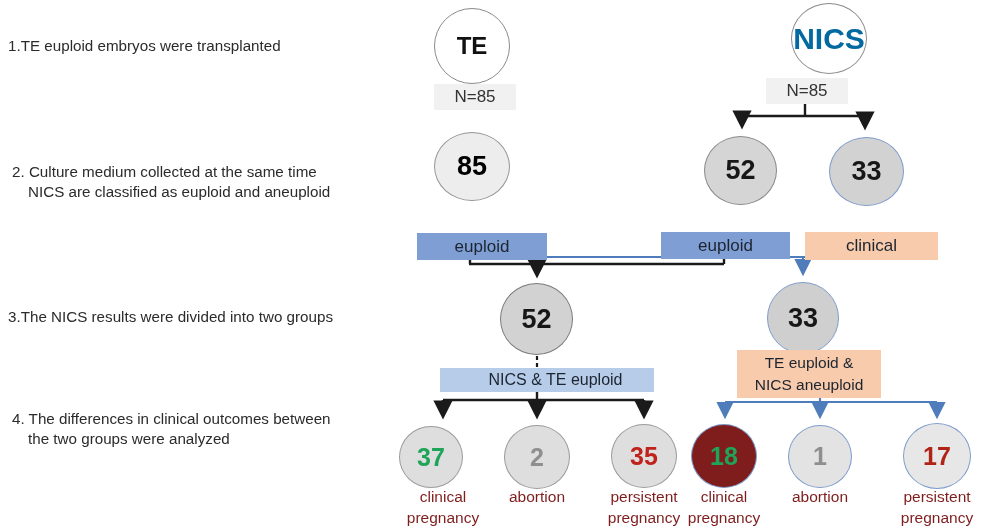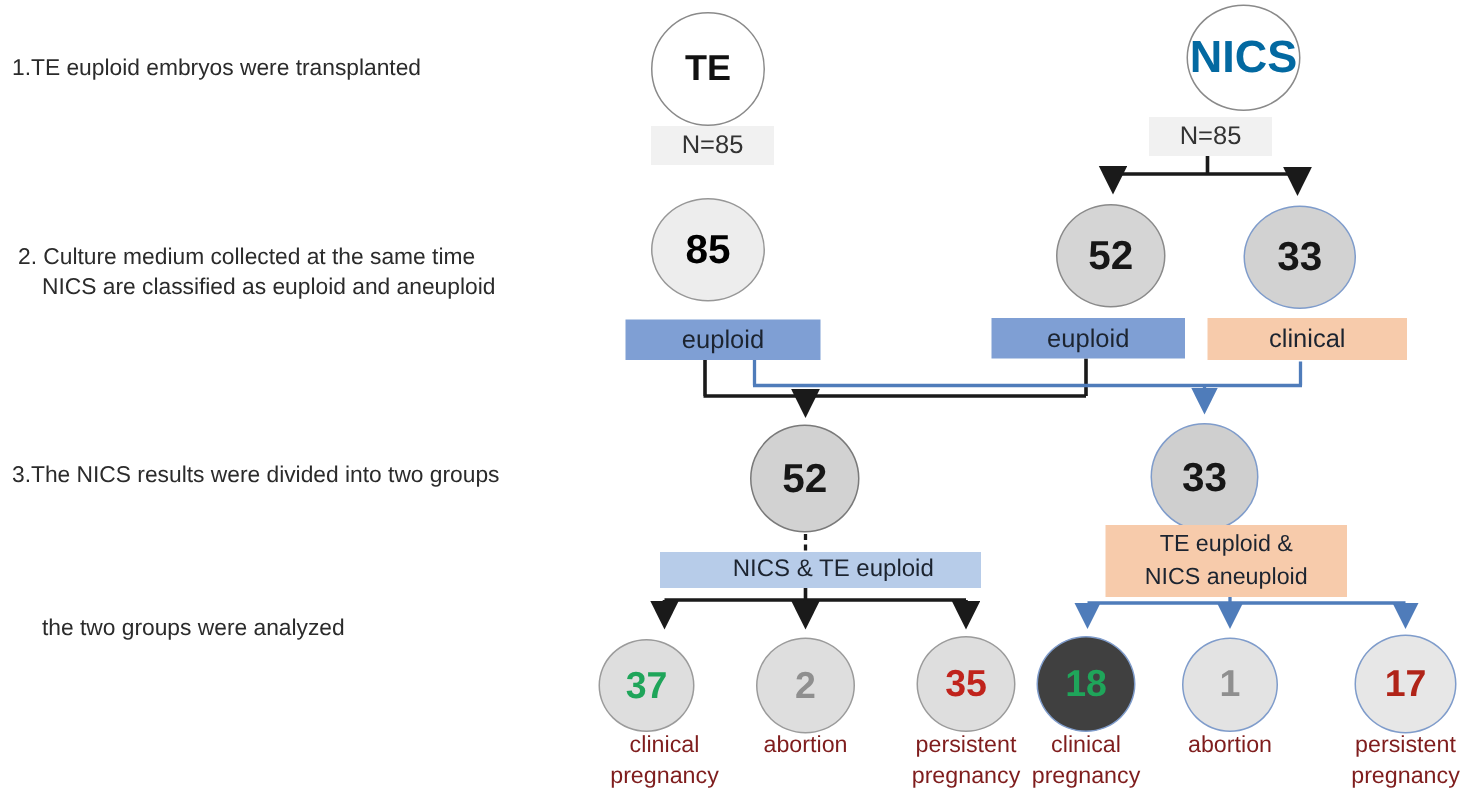--- a/index.html
+++ b/index.html
@@ -25,39 +25,39 @@
   .c-nics {left:791px;top:3px;  width:76px;height:71px;background:#fff;border:1.5px solid #8a8a8a;font-size:30px;color:#0369a1;}
   .c-85   {left:434px;top:132px;width:76px;height:69px;background:#ededed;border:1.5px solid #979797;font-size:27px;color:#000000;}
   .c-52a  {left:704px;top:136px;width:73px;height:69px;background:#d5d5d5;border:1.5px solid #8a8a8a;font-size:27px;color:#171717;}
   .c-33a  {left:829px;top:137px;width:75px;height:69px;background:#d2d2d2;border:1.5px solid #7f9ccb;font-size:27px;color:#171717;}
   .c-52b  {left:500px;top:283px;width:73px;height:72px;background:#d2d2d2;border:1.5px solid #7a7a7a;font-size:27px;color:#171717;}
   .c-33b  {left:767px;top:282px;width:72px;height:72px;background:#cfcfcf;border:1.5px solid #7f9ccb;font-size:27px;color:#171717;}
   .c-out{font-size:25px;background:#dedede;border:1.5px solid #9b9b9b;}
   .c-37 {left:399px;top:426px;width:64px;height:62px;}
   .c-2  {left:504px;top:425px;width:66px;height:64px;}
   .c-35 {left:611px;top:424px;width:66px;height:64px;}
-  .c-18 {left:691px;top:424px;width:66px;height:64px;border-color:#7f9ccb;background:#404040;}
+  .c-18 {left:691px;top:424px;width:66px;height:64px;border-color:#7f9ccb;background:#7f1d1d;}
   .c-1  {left:788px;top:425px;width:64px;height:63px;border-color:#7f9ccb;background:#e3e3e3;}
   .c-17 {left:903px;top:423px;width:68px;height:66px;border-color:#7f9ccb;background:#e7e7e7;}
   .num-green{color:var(--green);}
   .num-gray{color:var(--muted_gray);}
   .num-red{color:var(--red);}
   .num-darkred{color:var(--dark_red);}
 
   
   .nbox{position:absolute;background:var(--gray_box);text-align:center;font-size:17px;color:#333;}
   .n-te  {left:434px;top:84px;width:82px;height:26px;line-height:26px;}
   .n-nics{left:766px;top:78px;width:82px;height:26px;line-height:26px;}
-  .tag{position:absolute;text-align:center;font-size:17px;color:#1c2430;}
+  .tag{position:absolute;text-align:center;font-size:17px;color:#1c2430;margin-top:20px;}
   .tag-euploid1 {left:417px;top:213px;width:130px;height:27px;line-height:27px;background:var(--blue_box);}
   .tag-euploid2 {left:661px;top:212px;width:129px;height:27px;line-height:27px;background:var(--blue_box);}
   .tag-aneuploid{left:805px;top:212px;width:133px;height:28px;line-height:28px;background:var(--orange_box);}
   .grp{position:absolute;text-align:center;color:#1c2430;}
   .grp-left {left:440px;top:368px;width:197px;height:24px;line-height:24px;font-size:16px;background:var(--light_blue_box);font-weight:500;padding-left:17px;}
-  .grp-right{left:737px;top:350px;width:161px;height:48px;font-size:15.5px;line-height:22px;padding-top:2px;box-sizing:border-box;background:var(--orange_box);}
+  .grp-right{left:737px;top:350px;width:144px;height:48px;font-size:15.5px;line-height:22px;padding-top:2px;box-sizing:border-box;background:var(--orange_box);}
 
   
   .out-label{position:absolute;width:96px;text-align:center;font-size:15.5px;line-height:21px;color:#7f1d1d;}
   .lab-37{left:395px;top:486px;}
   .lab-2 {left:489px;top:486px;}
   .lab-35{left:596px;top:486px;}
   .lab-18{left:676px;top:486px;}
   .lab-1 {left:772px;top:486px;}
   .lab-17{left:889px;top:486px;}
   .out-label span{display:block;}
@@ -114,20 +114,21 @@
     <span>1.TE euploid embryos were transplanted</span>
   </div>
   <div class="step step2">
     <span>2. Culture medium collected at the same time</span>
     <span class="l2">NICS are classified as euploid and aneuploid</span>
   </div>
   <div class="step step3">
     <span>3.The NICS results were divided into two groups</span>
   </div>
   <div class="step step4">
+    <span>4. The differences in clinical outcomes between</span>
     <span class="l2">the two groups were analyzed</span>
   </div>
 
   <div class="circle c-te">
     <span>TE</span>
   </div>
   <div class="nbox n-te">N=85</div>
   <div class="circle c-nics">
     <span>NICS</span>
   </div>

